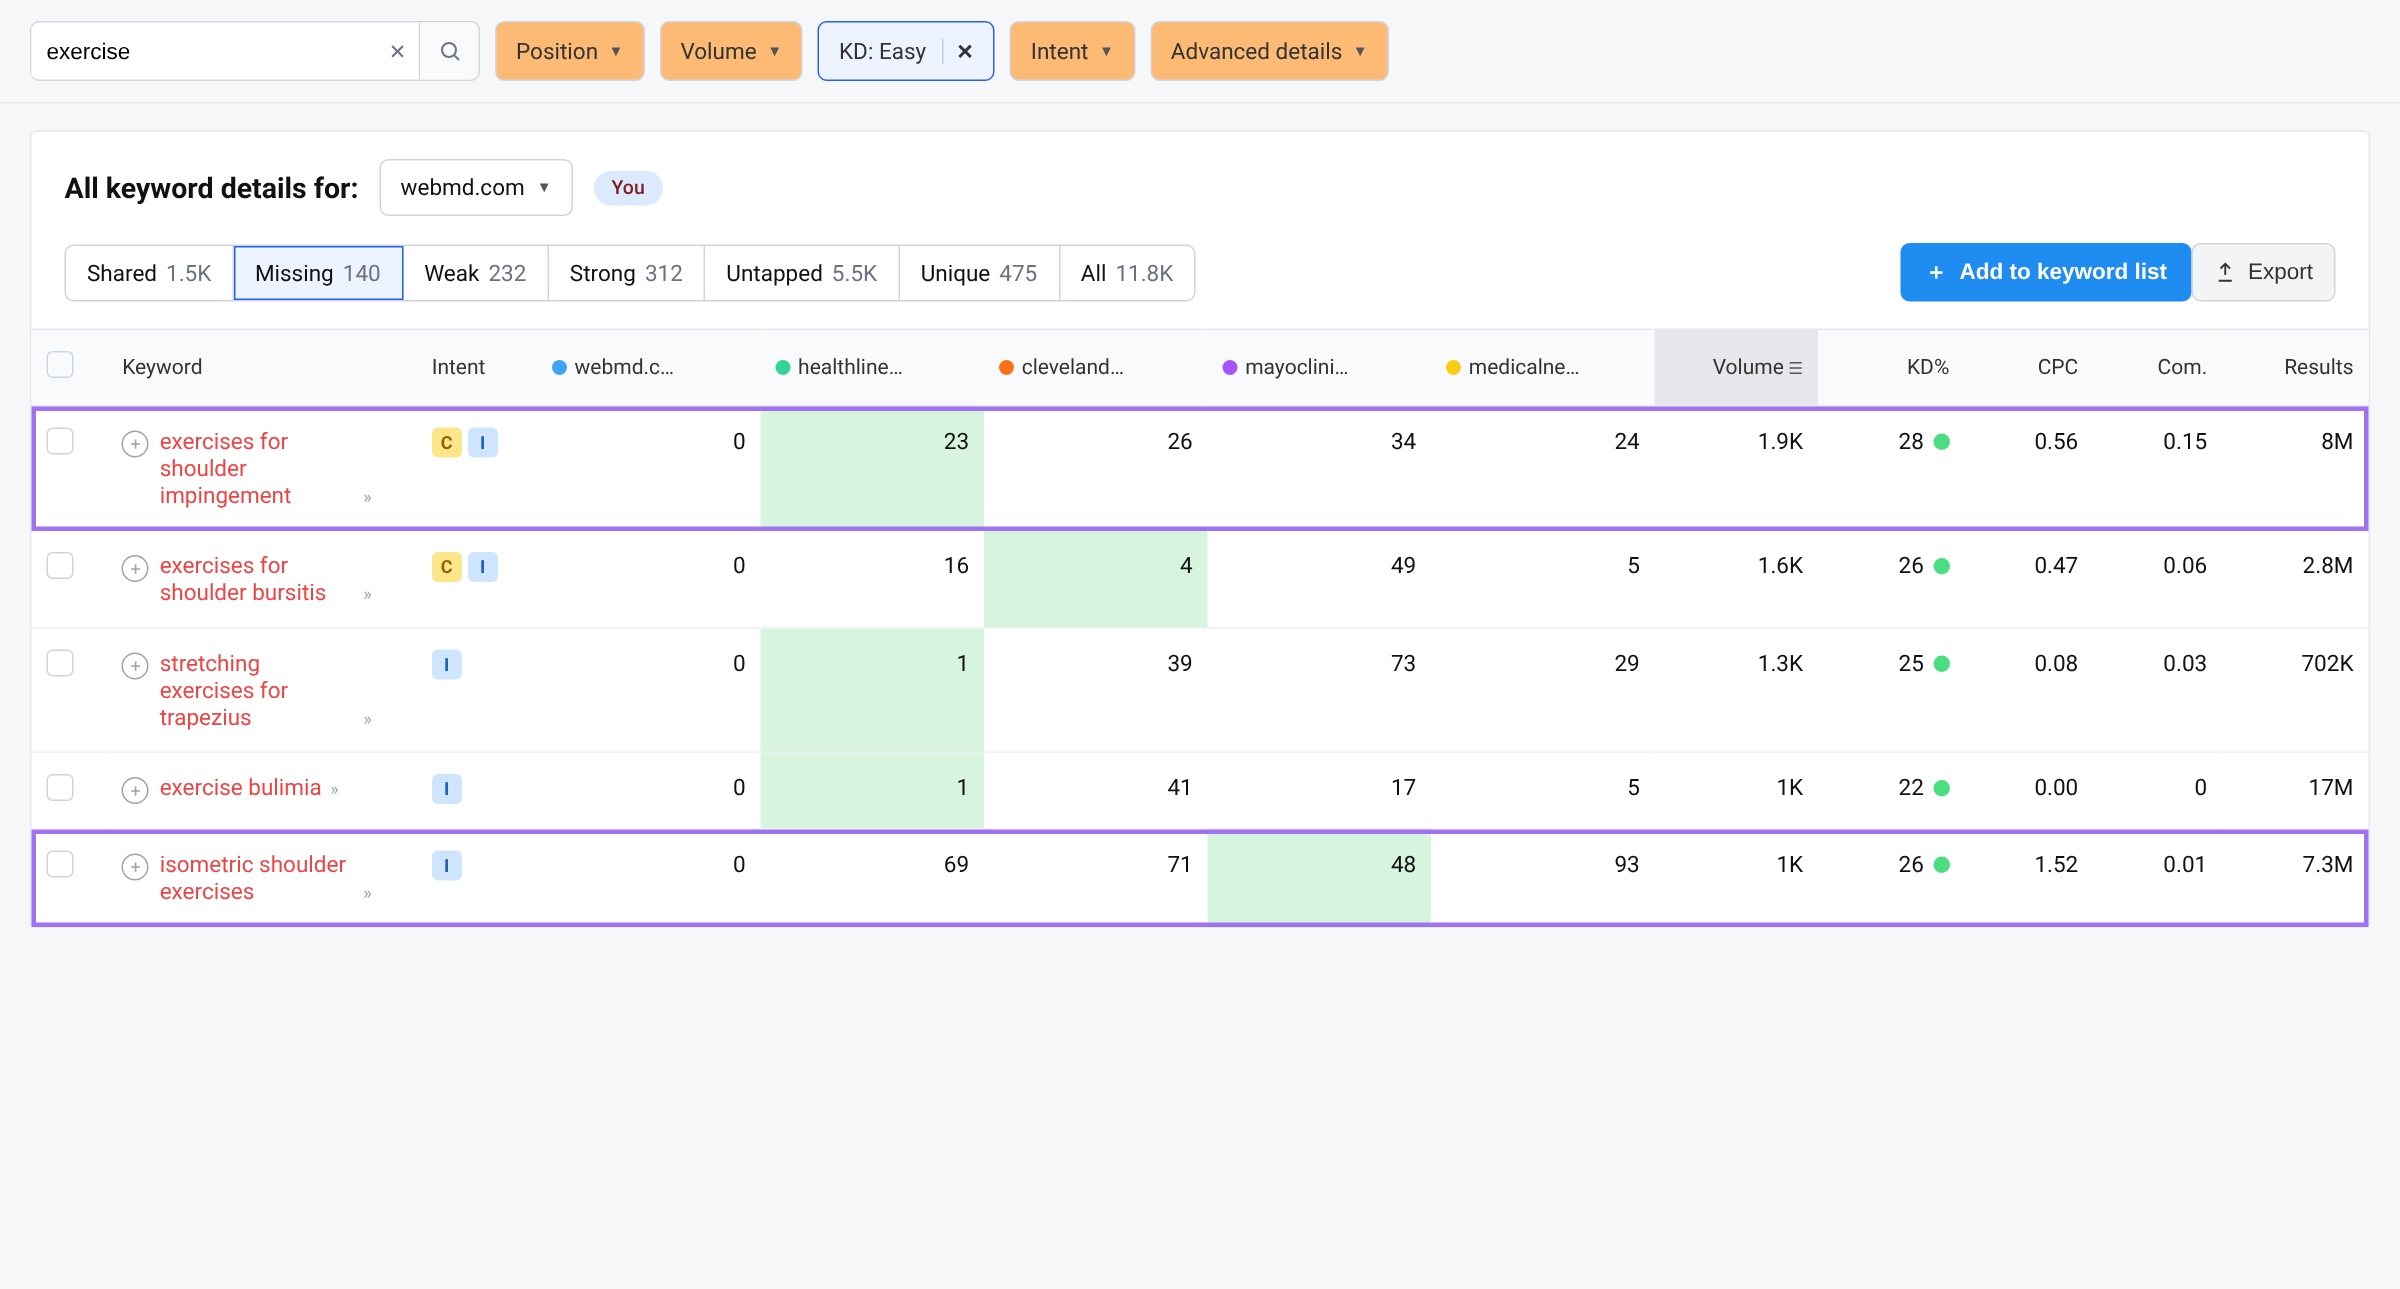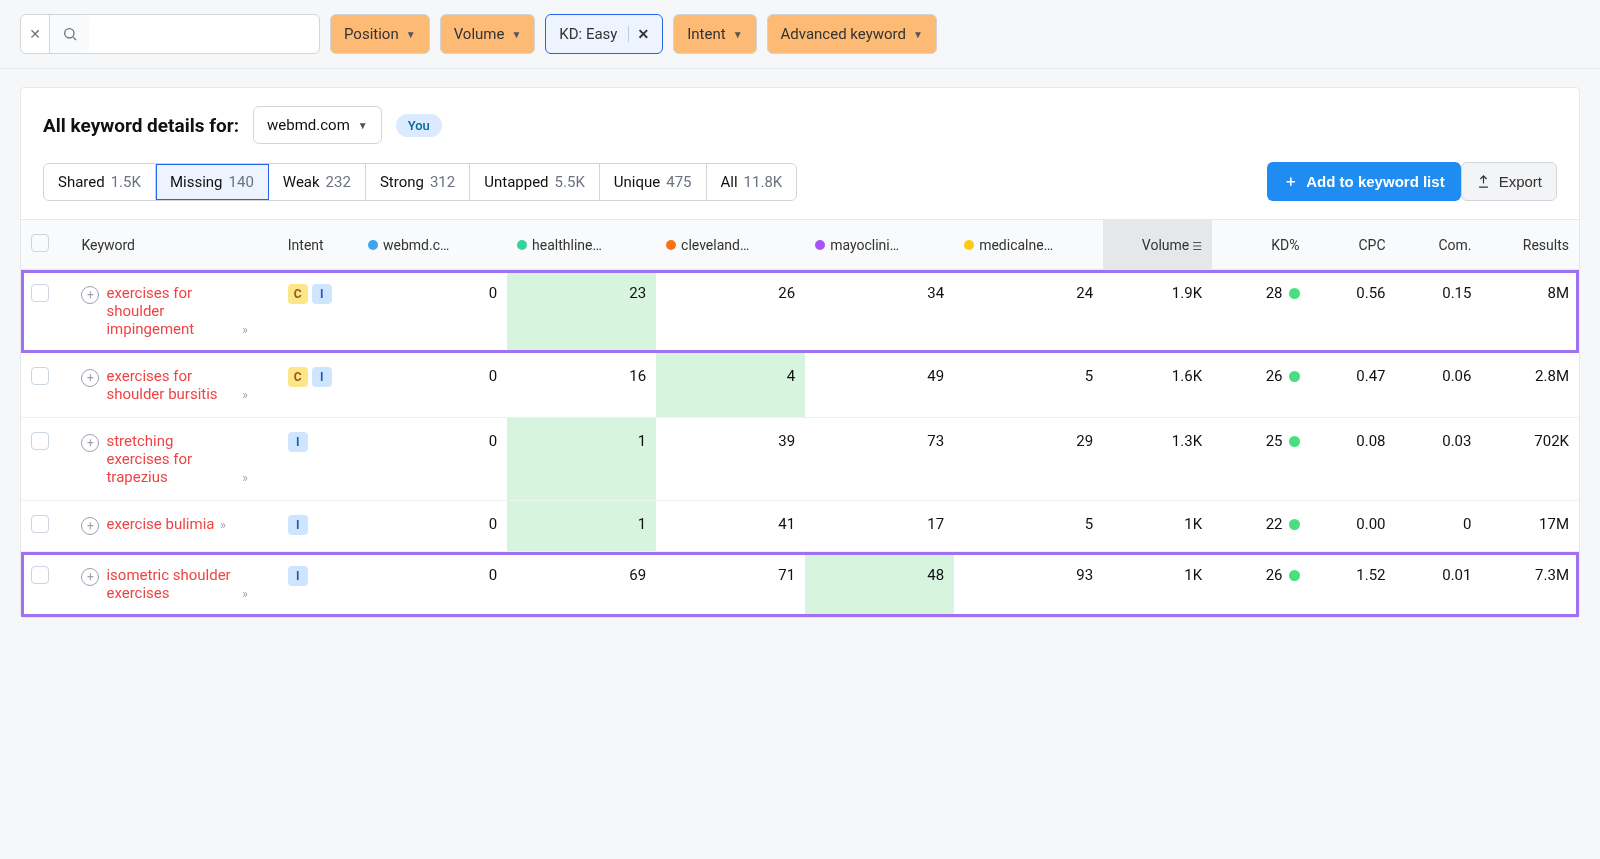--- a/index.html
+++ b/index.html
@@ -12,21 +12,21 @@
 .search-btn { width: 40px; height: 38px; border-left: 1px solid #d1d5db; background:#f9fafb; display:flex; align-items:center; justify-content:center; color:#6b7280; border-radius: 0 5px 5px 0;}
 .filter-btn { display:flex; align-items:center; gap:7px; height:40px; padding: 0 13px; border:1px solid #d1d5db; border-radius:6px; background:#fdba74; cursor:pointer; font-size:15px; color:#333;}
 .filter-btn.active { border-color:#2563eb; background:#eef4ff; }
 .chev { font-size: 10px; color:#555;}
 .x-close { font-weight:bold; font-size:14px; padding-left:8px; border-left:1px solid #bfcde0; margin-left:4px;}
 
 .panel { background:#fff; margin: 18px 20px 0 20px; border:1px solid #e5e7eb; border-radius:4px; }
 .panel-header { display:flex; align-items:center; gap:14px; padding: 18px 22px; }
 .panel-title { font-size:19px; font-weight:700;}
 .domain-select { display:flex; align-items:center; gap:8px; height:38px; padding:0 13px; border:1px solid #d1d5db; border-radius:6px; font-size:15px; cursor:pointer;}
-.you-badge { background:#dbeafe; color:#0369a1; padding:4px 12px; border-radius:14px; font-size:13px; font-weight:500;}
+.you-badge { background:#dbeafe; color:#7f1d1d; padding:4px 12px; border-radius:14px; font-size:13px; font-weight:500;}
 
 .controls-row { display:flex; align-items:center; padding: 0 22px 18px 22px; }
 .seg { display:flex; border:1px solid #d1d5db; border-radius:6px; overflow:hidden;}
 .seg-item { display:flex; align-items:center; gap:6px; padding: 9px 14px; border-right:1px solid #d1d5db; cursor:pointer; font-size:15px;}
 .seg-item:last-child { border-right:none;}
 .seg-item .cnt { color:#6b7280;}
 .seg-item.active { background:#eef4ff; outline: 1.5px solid #2563eb; outline-offset:-1.5px;}
 .spacer { flex:1;}
 .btn-primary { background:#1e8cf1; color:#fff; border:none; border-radius:6px; padding:10px 16px; font-size:15px; font-weight:600; display:flex; align-items:center; gap:8px; cursor:pointer;}
 .btn-secondary { background:#f3f4f6; border:1px solid #d1d5db; border-radius:6px; padding:10px 14px; font-size:15px; display:flex; align-items:center; gap:8px; cursor:pointer; color:#333;}
@@ -54,20 +54,21 @@
 .row-marked { outline:3px solid #a071f0; outline-offset:-3px;}
 .sort-ic { display:inline-block; margin-left:3px; font-size:11px; color:#555;}
 .col-chk{width:44px;} .col-kw{width:180px;} .col-intent{width:70px;} .col-comp{width:130px;} .col-vol{width:95px;} .col-kd{width:85px;} .col-cpc{width:75px;} .col-com{width:75px;} .col-res{width:85px;}
 </style>
 </head>
 <body>
 
 <div class="page">
   <div class="toolbar">
     <div class="search-wrap">
+      <input class="search-input" value="exercise" style="">
       <span class="search-clear">✕</span>
       <span class="search-btn">
         <svg width="16" height="16" viewBox="0 0 24 24" fill="none" stroke="currentColor" stroke-width="2">
             <circle cx="11" cy="11" r="7"></circle>
             <line x1="21" y1="21" x2="16.65" y2="16.65"></line>
           </svg>
       </span>
     </div>
     <div class="filter-btn">
         <span>Position</span>
@@ -79,21 +80,21 @@
       </div>
     <div class="filter-btn active">
         <span>KD: Easy</span>
         <span class="x-close">✕</span>
       </div>
     <div class="filter-btn">
         <span>Intent</span>
         <span class="chev">▼</span>
       </div>
     <div class="filter-btn">
-        <span>Advanced keyword</span>
+        <span>Advanced details</span>
         <span class="chev">▼</span>
       </div>
   </div>
 
   <div class="panel">
     <div class="panel-header">
       <span class="panel-title">All keyword details for:</span>
       <div class="domain-select">
           <span>webmd.com</span>
           <span class="chev">▼</span>

